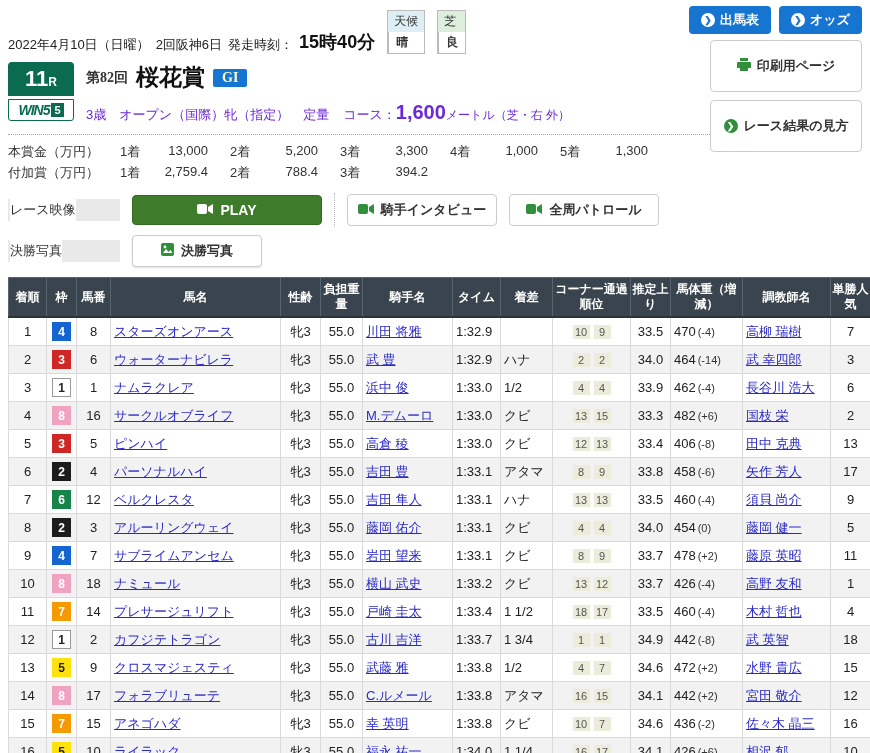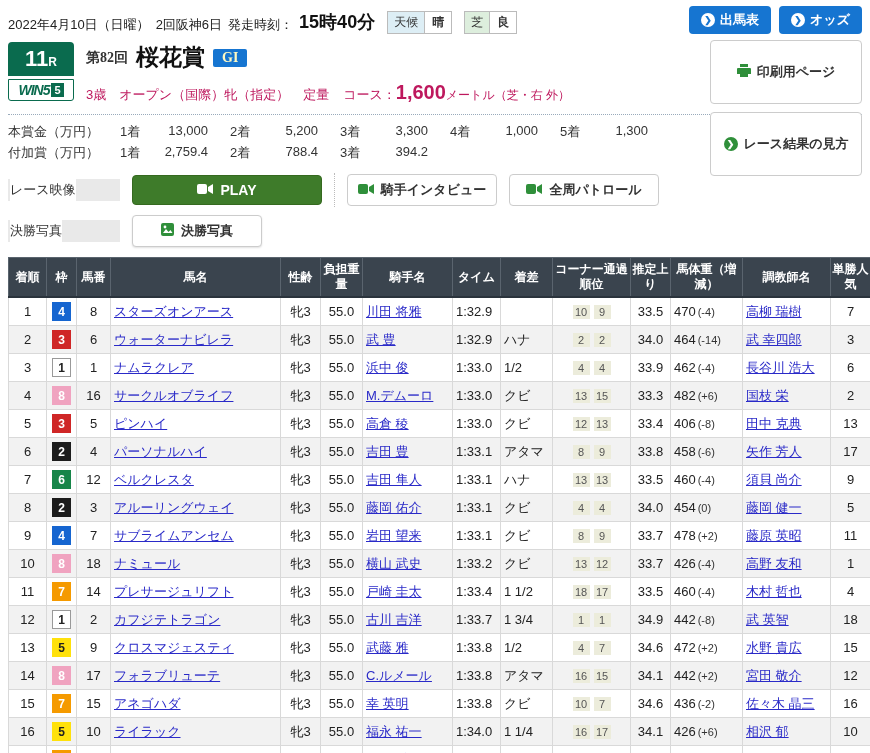--- a/index.html
+++ b/index.html
@@ -8,37 +8,37 @@
     font-family:"Liberation Sans","DejaVu Sans",sans-serif;
     font-size:13px;
   }
   .page { width:870px; padding:6px 8px 0 8px; position:relative; }
 
   
   .topbar { display:flex; justify-content:space-between; align-items:flex-start; }
   .dateline { display:flex; align-items:flex-end; gap:6px; padding-top:4px; white-space:nowrap; }
   .dateline .plain { font-size:13px; color:#222; }
   .start-time { font-size:18px; font-weight:bold; color:#111; }
-  .wbadge { display:inline-flex; border:1px solid #bbb; font-size:12px; margin-left:6px; }
+  .wbadge { display:inline-flex; border:1px solid #bbb; font-size:12px; margin-left:6px;flex-direction:column; }
   .wbadge .k { padding:2px 6px; }
   .wbadge .v { padding:2px 7px; background:#fff; border-left:1px solid #bbb; font-weight:bold; }
   .wbadge.sky .k { background:#ddeef5; }
   .wbadge.turf .k { background:#ddeedd; }
 
   .btn-blue {
     display:inline-flex; align-items:center; gap:5px; background:#1675d1; color:#fff;
     font-weight:bold; font-size:13px; border:none; border-radius:4px; padding:5px 12px;
     cursor:pointer;
   }
   .circ { width:14px; height:14px; border-radius:50%; background:#fff; color:#1675d1;
     display:inline-flex; align-items:center; justify-content:center; font-size:9px; font-weight:bold; }
   .btn-white {
     display:inline-flex; align-items:center; justify-content:center; gap:6px; background:#fff;
     color:#333; font-weight:bold; font-size:13px; border:1px solid #ccc; border-radius:4px;
-    padding:22px 10px; cursor:pointer; width:152px;
+    padding:16px 10px; cursor:pointer; width:152px;
   }
   .circ-g { width:14px; height:14px; border-radius:50%; background:#2f8f3a; color:#fff;
     display:inline-flex; align-items:center; justify-content:center; font-size:9px; font-weight:bold; }
   .top-actions { display:flex; gap:8px; }
   .side-actions { position:absolute; right:8px; top:40px; display:flex; flex-direction:column; gap:8px; }
 
   
   .race-head { display:flex; gap:12px; margin-top:8px; padding-bottom:10px; border-bottom:1px dotted #9ab; }
   .race-ids { display:flex; flex-direction:column; gap:3px; width:66px; }
   .rnum { background:#0a6b4e; color:#fff; border-radius:4px 4px 0 0; text-align:center;
@@ -46,21 +46,21 @@
   .rnum .small-r { font-size:12px; }
   .win5 { background:#fff; border:1px solid #0a6b4e; border-radius:0 0 3px 3px; height:22px;
           display:flex; align-items:center; justify-content:center; gap:2px; }
   .win5 .w { color:#0a6b4e; font-weight:bold; font-style:italic; font-size:14px; letter-spacing:-1px; }
   .win5 .five { background:#0a6b4e; color:#fff; font-size:11px; font-weight:bold; padding:0 3px; line-height:14px; }
   .race-main { flex:1; }
   .race-title-line { display:flex; align-items:center; gap:8px;font-family:Liberation Serif, serif; }
   .round { font-weight:bold; font-size:14px; }
   .race-name { font-weight:bold; font-size:23px; color:#111; }
   .grade { background:#1675d1; color:#fef9c3; font-weight:bold; font-size:14px; padding:1px 9px; border-radius:2px; }
-  .race-cond { margin-top:8px; font-size:13px; color:#be185d; display:flex; align-items:baseline; gap:14px; flex-wrap:nowrap; }
+  .race-cond { margin-top:8px; font-size:13px; color:#6d28d9; display:flex; align-items:baseline; gap:14px; flex-wrap:nowrap; }
   .course-val { font-size:20px; font-weight:bold; }
   .course-unit { font-size:12px; }
 
   
   .prizes { padding:8px 0 6px 0; font-size:13px; }
   .prow { display:flex; gap:0; margin-bottom:3px; align-items:baseline; }
   .plabel { width:112px; }
   .pitem { display:inline-flex; width:110px; }
   .pitem .pl { width:30px; }
   .pitem .pa { width:58px; text-align:right; }

